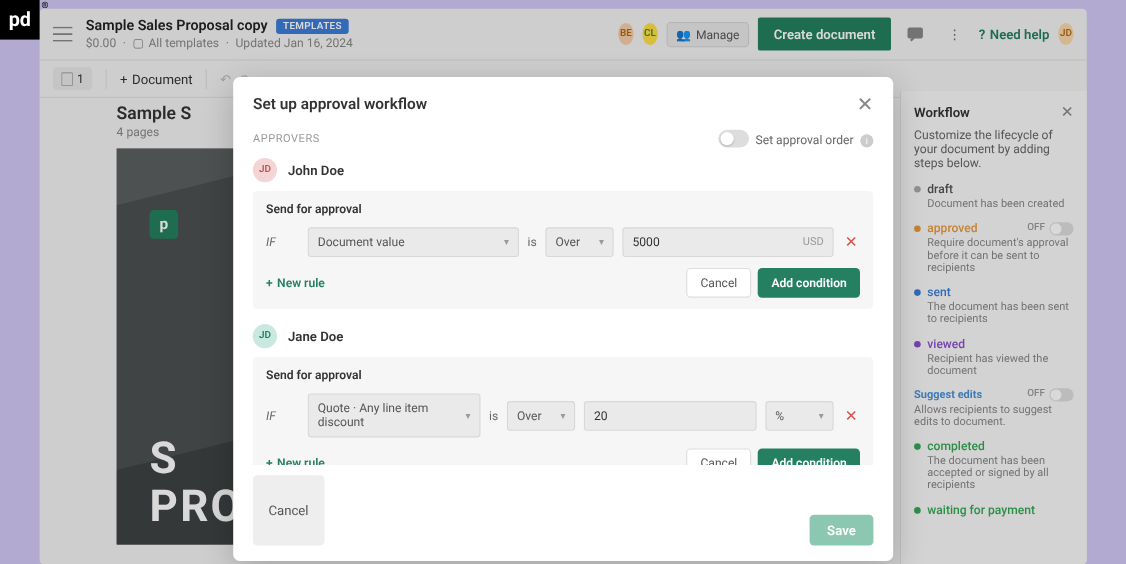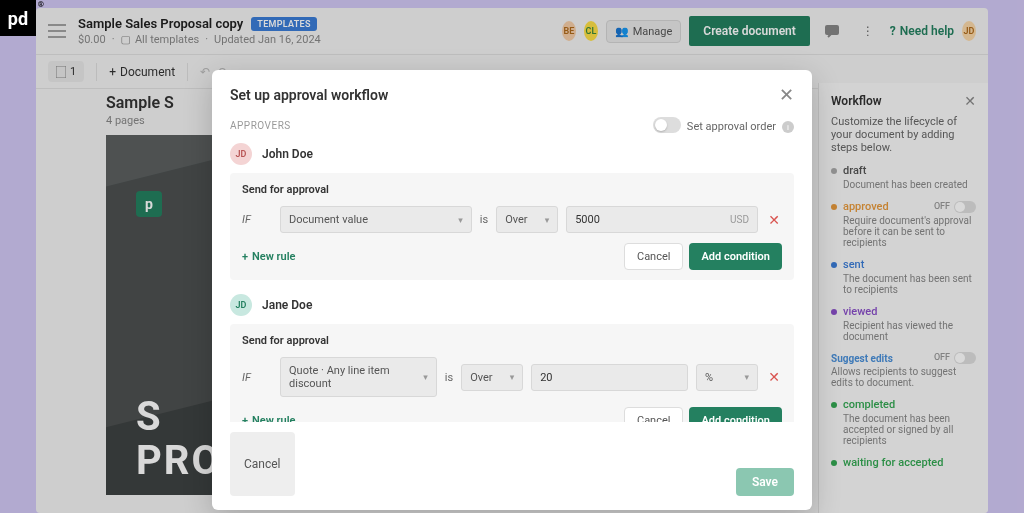--- a/index.html
+++ b/index.html
@@ -232,21 +232,21 @@
         <div class="wf-desc">Allows recipients to suggest edits to document.</div>
       </div>
       <div class="wf-step completed">
         <div class="wf-name completed-c">
             <span>completed</span>
           </div>
         <div class="wf-desc">The document has been accepted or signed by all recipients</div>
       </div>
       <div class="wf-step waiting">
         <div class="wf-name waiting-c">
-            <span>waiting for accepted</span>
+            <span>waiting for payment</span>
           </div>
       </div>
     </div>
   </div>
 </div>
 
 <div class="modal-overlay">
   <div class="modal">
     <div class="modal-head">
       <span class="modal-title">Set up approval workflow</span>

